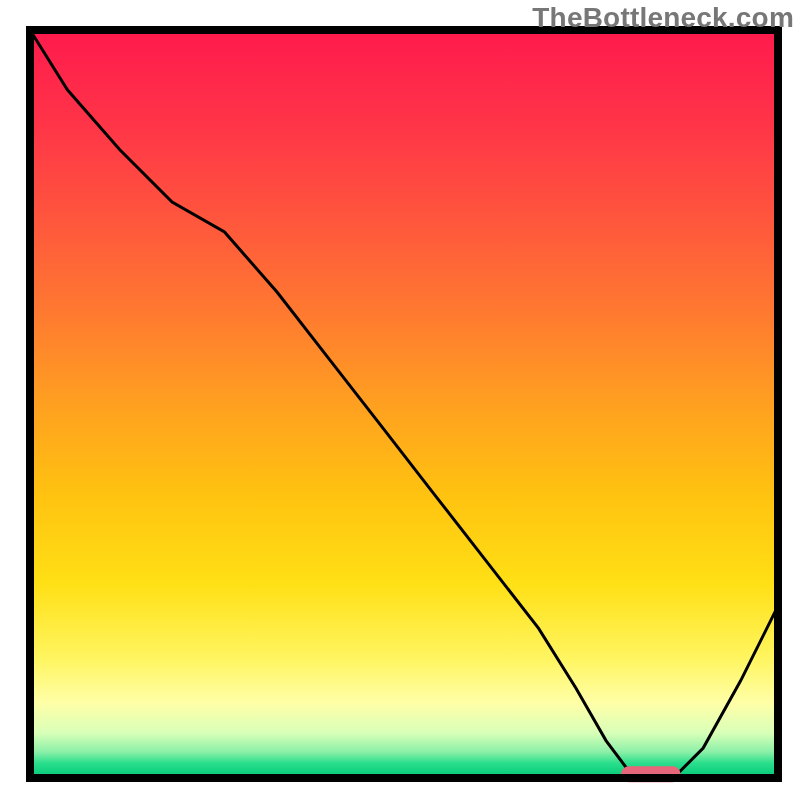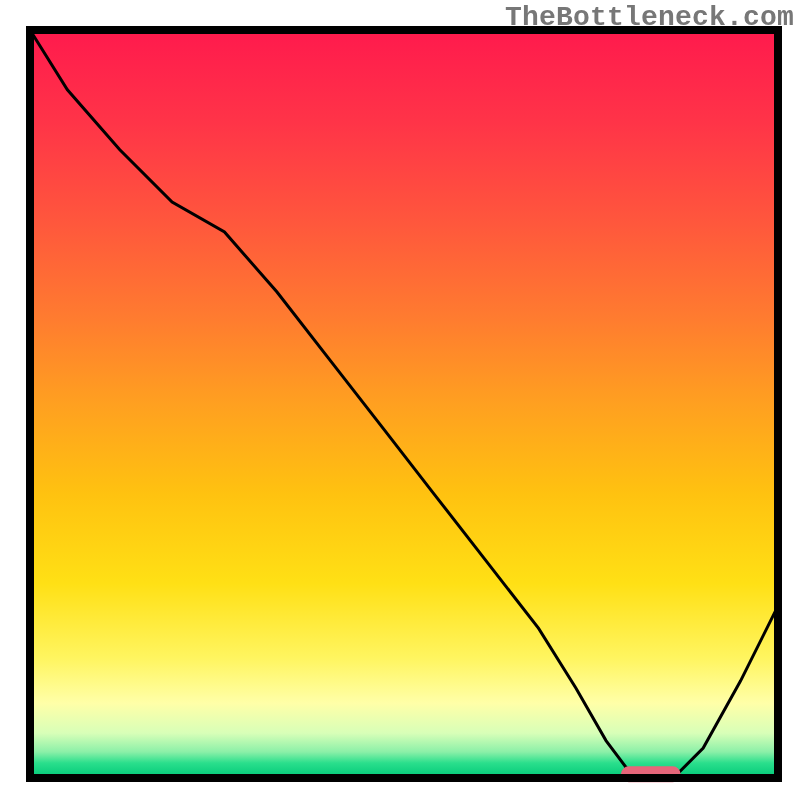--- a/index.html
+++ b/index.html
@@ -8,21 +8,20 @@
     width: 800px;
     height: 800px;
     background: #ffffff;
     font-family: Arial, Helvetica, sans-serif;
     overflow: hidden;
   }
   .canvas {
     position: relative;
     width: 800px;
     height: 800px;
-    font-family: Liberation Mono, monospace;
   }
   .watermark {
     position: absolute;
     top: 2px;
     right: 6px;
     font-size: 28px;
     font-weight: 600;
     color: #777777;
     letter-spacing: 0.2px;
     z-index: 10;

